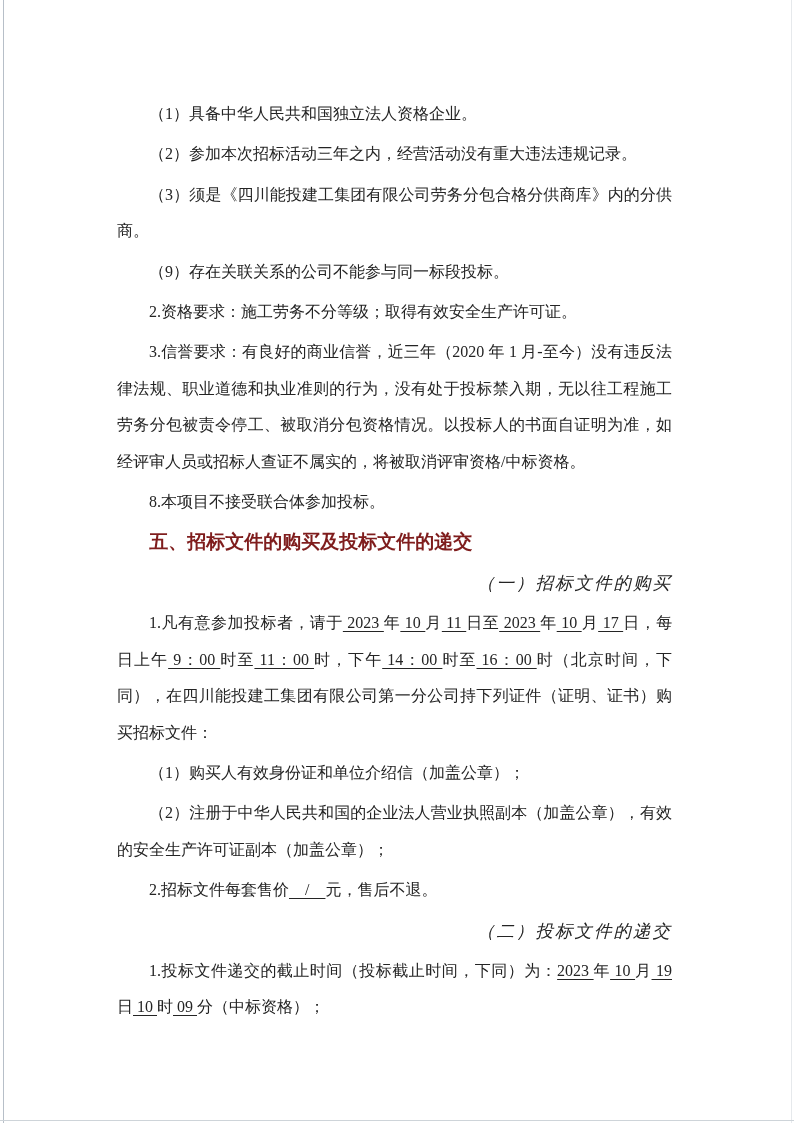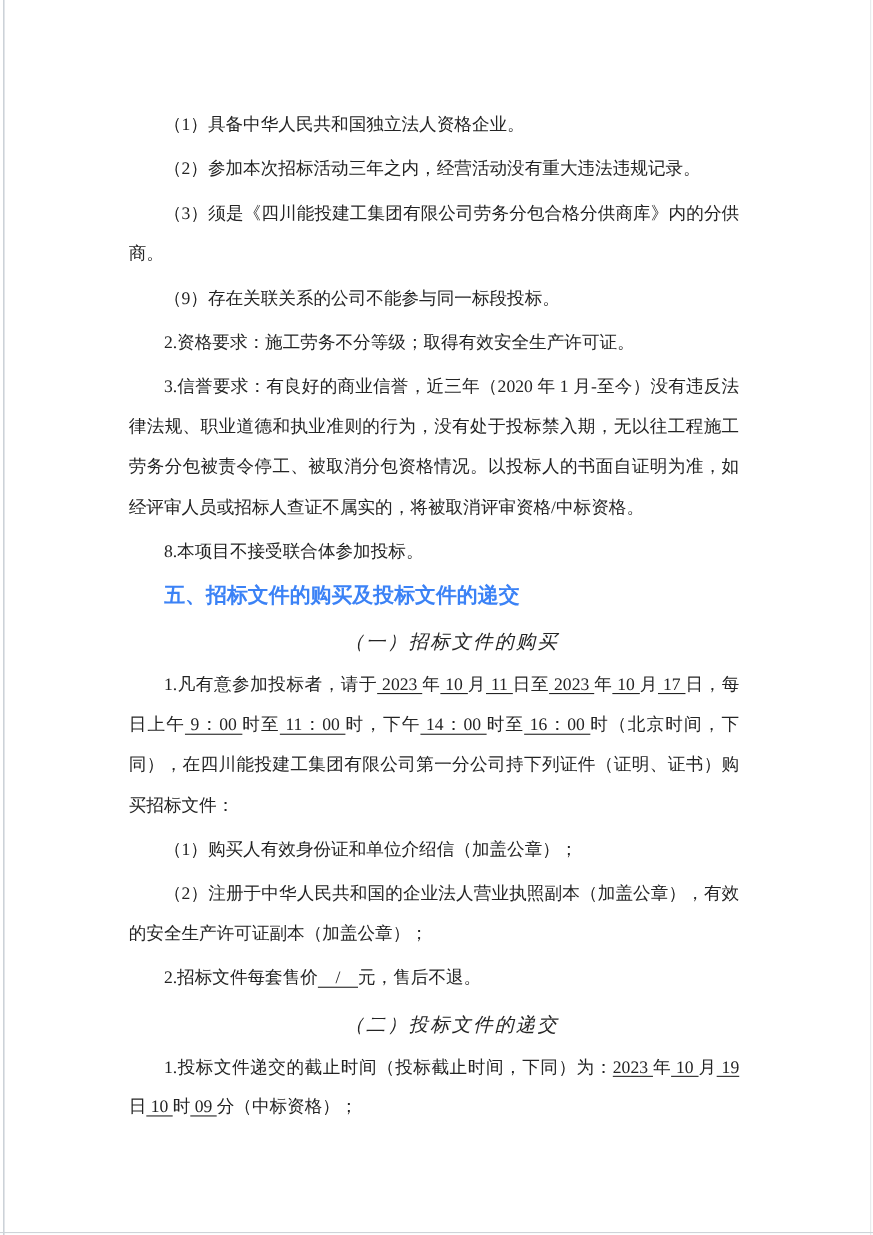--- a/index.html
+++ b/index.html
@@ -45,30 +45,30 @@
   }
   .para {
     margin: 4px;
     text-align: justify;
     text-indent: 2em;
   }
   .para.heading {
     font-family: "Liberation Sans", "DejaVu Sans", sans-serif;
     font-weight: bold;
     font-size: 19px;
-    color: #3b82f6;
+    color: #7f1d1d;
     text-indent: 1.7em;
     text-align: left;
   }
   .para.subheading {
     font-style: italic;
     font-size: 17.5px;
     letter-spacing: 2px;
     text-indent: 1.85em;
-    text-align: center;
+    text-align: right;
   }
   .u {
     text-decoration: underline;
     text-underline-offset: 3px;
   }
 </style>
 </head>
 <body>
 
 <div class="sheet">

